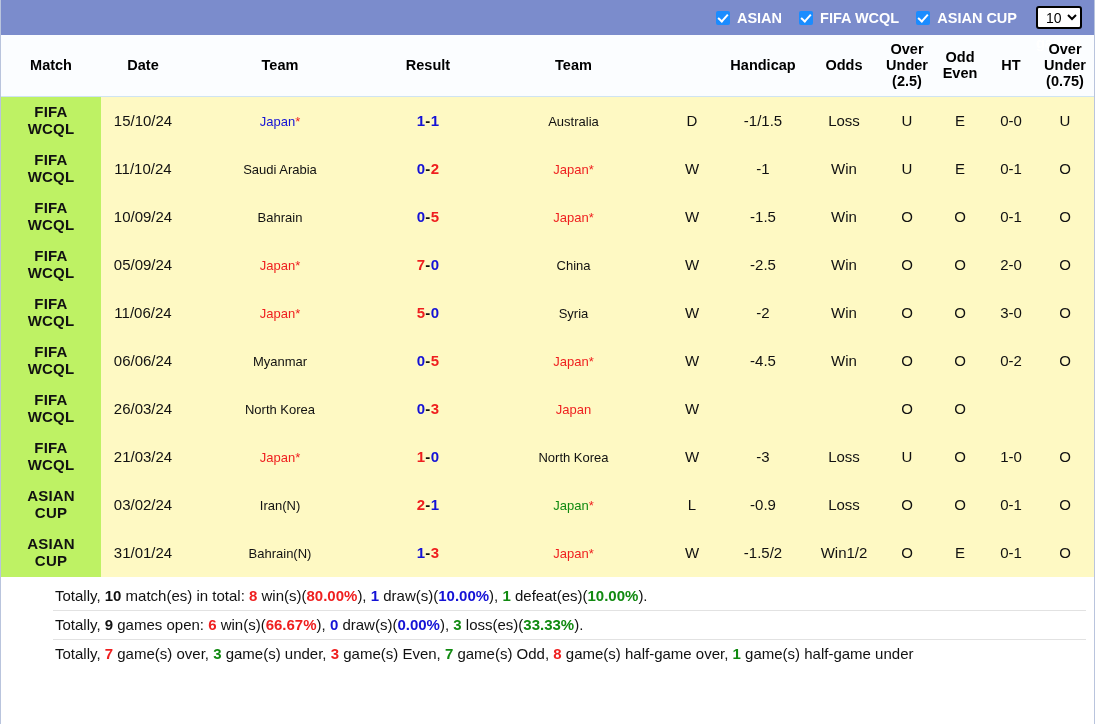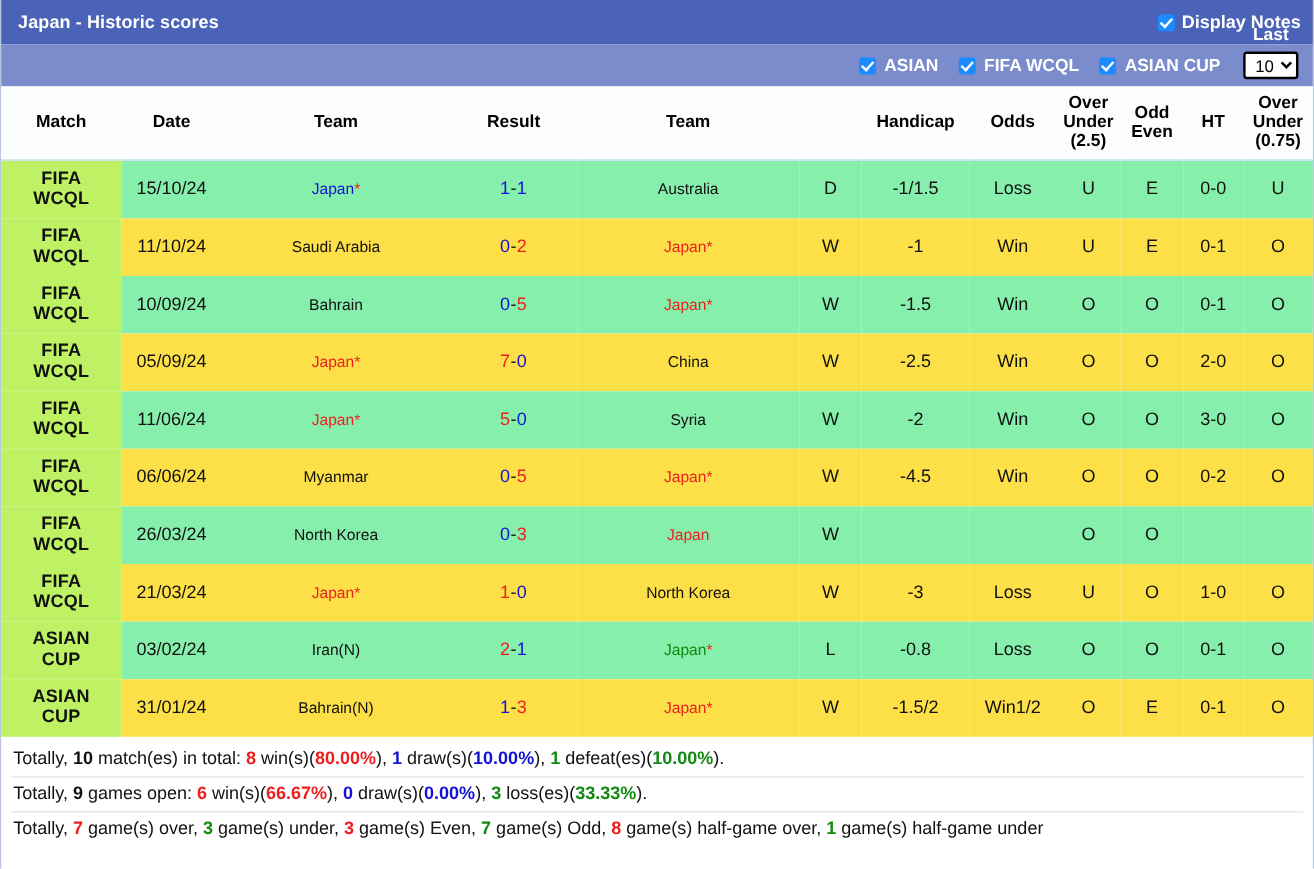--- a/index.html
+++ b/index.html
@@ -49,65 +49,57 @@
   table.hist{border-collapse:collapse;width:1093px;table-layout:fixed;}
   table.hist th{
     background:#fbfdff;color:#000;font-size:14.5px;font-weight:bold;
     padding:6px 2px;border-bottom:1px solid #cfe4f2;line-height:1.12;
     vertical-align:middle;text-align:center;
   }
   table.hist td{
     font-size:15px;text-align:center;vertical-align:middle;
     padding:0;height:48px;color:#111;
   }
-  tr.r-odd td{background:#86efac;}
-  tr.r-even td{background:#fde047;}
+  tr.r-odd td{background:#fef9c3;}
+  tr.r-even td{background:#fef9c3;}
 
   td.badge{
     color:#fff;font-weight:bold;font-size:14px;line-height:1.12;
     padding:2px 0;letter-spacing:.2px;
   }
   td.badge.wcql{background:#bef264;}
   td.badge.acup{background:#bef264;}
 
   
   .c-red{color:#ef1f1f;}
   .c-blue{color:#1412d6;}
   .c-green{color:#118a11;}
   .c-black{color:#111;}
   .c-dgreen{color:#0a7a0a;}
   .star{color:#ef1f1f;}
 
   .team{font-size:13px;}
-  .score{font-size:15px;font-weight:normal;letter-spacing:.3px;}
+  .score{font-size:15px;font-weight:bold;letter-spacing:.3px;}
   .wdl{font-size:15px;}
   .oubig{font-size:15.5px;}
 
   
   .summary{padding:5px 8px 0 8px;box-sizing:border-box;}
   .sline{
     font-size:15px;color:#111;line-height:1.0;
-    padding:6px 0 7px 2px;border-bottom:1px solid #e2e2e2;white-space:nowrap;
+    padding:6px 0 7px 2px;border-bottom:1px solid #e2e2e2;white-space:nowrap;margin-left:44px;
   }
   .sline:last-child{border-bottom:none;}
   .sline b{font-weight:bold;}
 </style>
 </head>
 <body>
 
 <div class="page">
 
-  <div class="titlebar">
-    <span class="title-text">Japan - Historic scores</span>
-    <span class="spacer"></span>
-    <span class="chk-wrap">
-      <span class="chk"></span>
-      <span class="chk-label">Display Notes</span>
-    </span>
-  </div>
 
   <div class="filterbar">
     <span class="filter-item">
       <span class="chk"></span>
       <span class="chk-label">ASIAN</span>
     </span>
     <span class="filter-item">
       <span class="chk"></span>
       <span class="chk-label">FIFA WCQL</span>
     </span>
@@ -266,21 +258,21 @@
           <td class="c-black">1-0</td>
           <td class="oubig c-red">O</td>
         </tr>
         <tr class="r-odd">
           <td class="badge acup">ASIAN<br>CUP</td>
           <td class="c-black">03/02/24</td>
           <td><span class="team c-black">Iran(N)</span></td>
           <td><span class="score"><span class="c-red">2</span><span class="c-black">-</span><span class="c-blue">1</span></span></td>
           <td><span class="team c-green">Japan<span class="star">*</span></span></td>
           <td class="wdl c-green">L</td>
-          <td class="c-blue">-0.8</td>
+          <td class="c-blue">-0.9</td>
           <td class="c-green">Loss</td>
           <td class="oubig c-red">O</td>
           <td class="oubig c-dgreen">O</td>
           <td class="c-black">0-1</td>
           <td class="oubig c-red">O</td>
         </tr>
         <tr class="r-even">
           <td class="badge acup">ASIAN<br>CUP</td>
           <td class="c-black">31/01/24</td>
           <td><span class="team c-black">Bahrain(N)</span></td>

